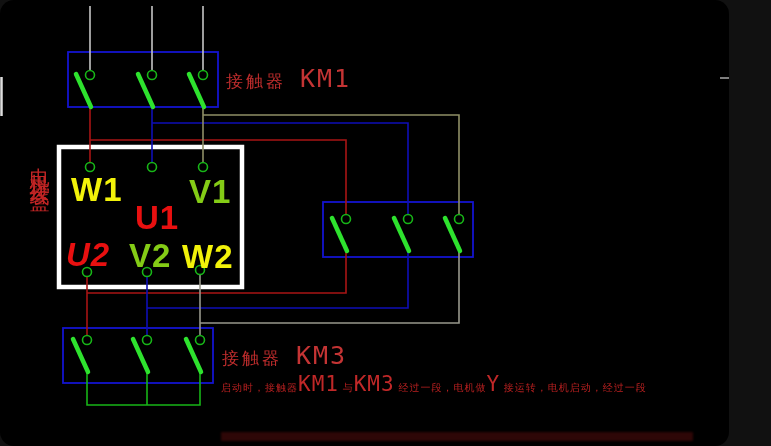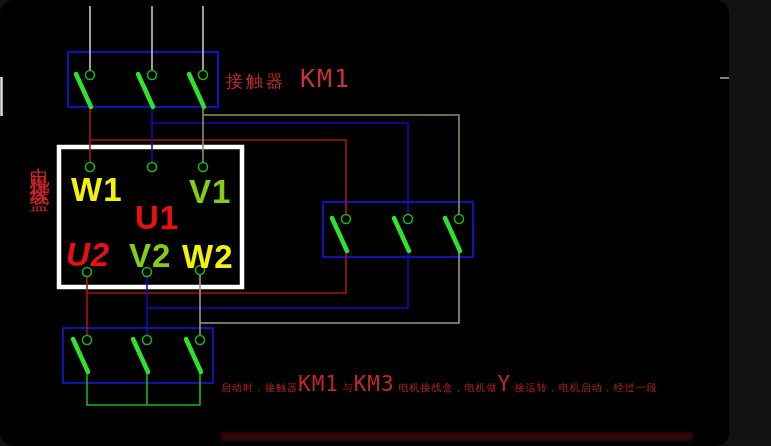--- a/index.html
+++ b/index.html
@@ -124,29 +124,32 @@
     <g stroke="#a8a8a8" stroke-width="1.5" fill="none">
       <line x1="720" y1="78" x2="771" y2="78"></line>
       <line x1="749" y1="47" x2="749" y2="108"></line>
       <rect x="745" y="74" width="8" height="8" stroke="#cfcfcf"></rect>
     </g>
   </svg>
 
   <div class="cap" style="left:226px;top:64px;">
     <span class="pfx">接触器</span><span class="nm">KM1</span>
   </div>
+  <div class="cap" style="left:222px;top:341px;">
+    <span class="pfx">接触器</span><span class="nm">KM3</span>
+  </div>
 
   <div class="side-label">电机接线盒</div>
 
   <div class="tlabel c-yellow" style="left:71px;top:173px;">W1</div>
   <div class="tlabel c-red" style="left:135px;top:173px;margin-top:28px;">U1</div>
   <div class="tlabel c-blue" style="left:189px;top:175px;">V1</div>
   <div class="tlabel c-red" style="left:66px;top:238px;font-style:italic;">U2</div>
   <div class="tlabel c-blue" style="left:129px;top:239px;">V2</div>
   <div class="tlabel c-yellow" style="left:182px;top:240px;">W2</div>
 
   <div class="descr">
-    <div class="ln"><span class="cn">启动时，接触器</span><span class="lat">KM1</span><span class="cn"> 与</span><span class="lat">KM3</span><span class="cn"> 电机接线盒，电机做</span><span class="lat">Y</span><span class="cn"> 接运转，电机启动，经过一段</span></div>
+    <div class="ln"><span class="cn">启动时，接触器</span><span class="lat">KM1</span><span class="cn"> 与</span><span class="lat">KM3</span><span class="cn"> 经过一段，电机做</span><span class="lat">Y</span><span class="cn"> 接运转，电机启动，经过一段</span></div>
   </div>
 
   <div class="ghost-bar"></div>
 
 </div>
 
 </body></html>

